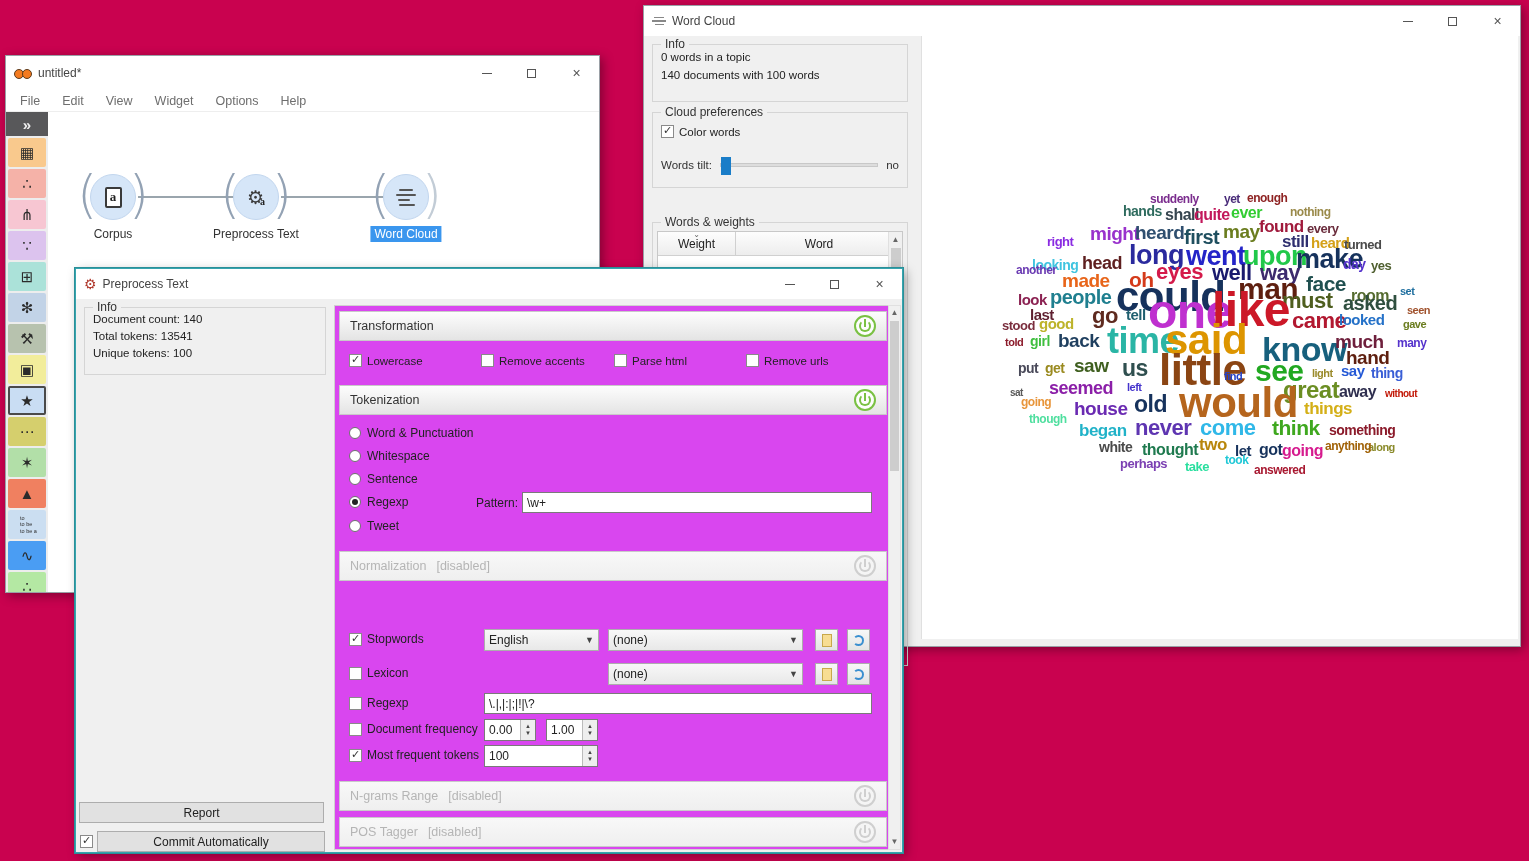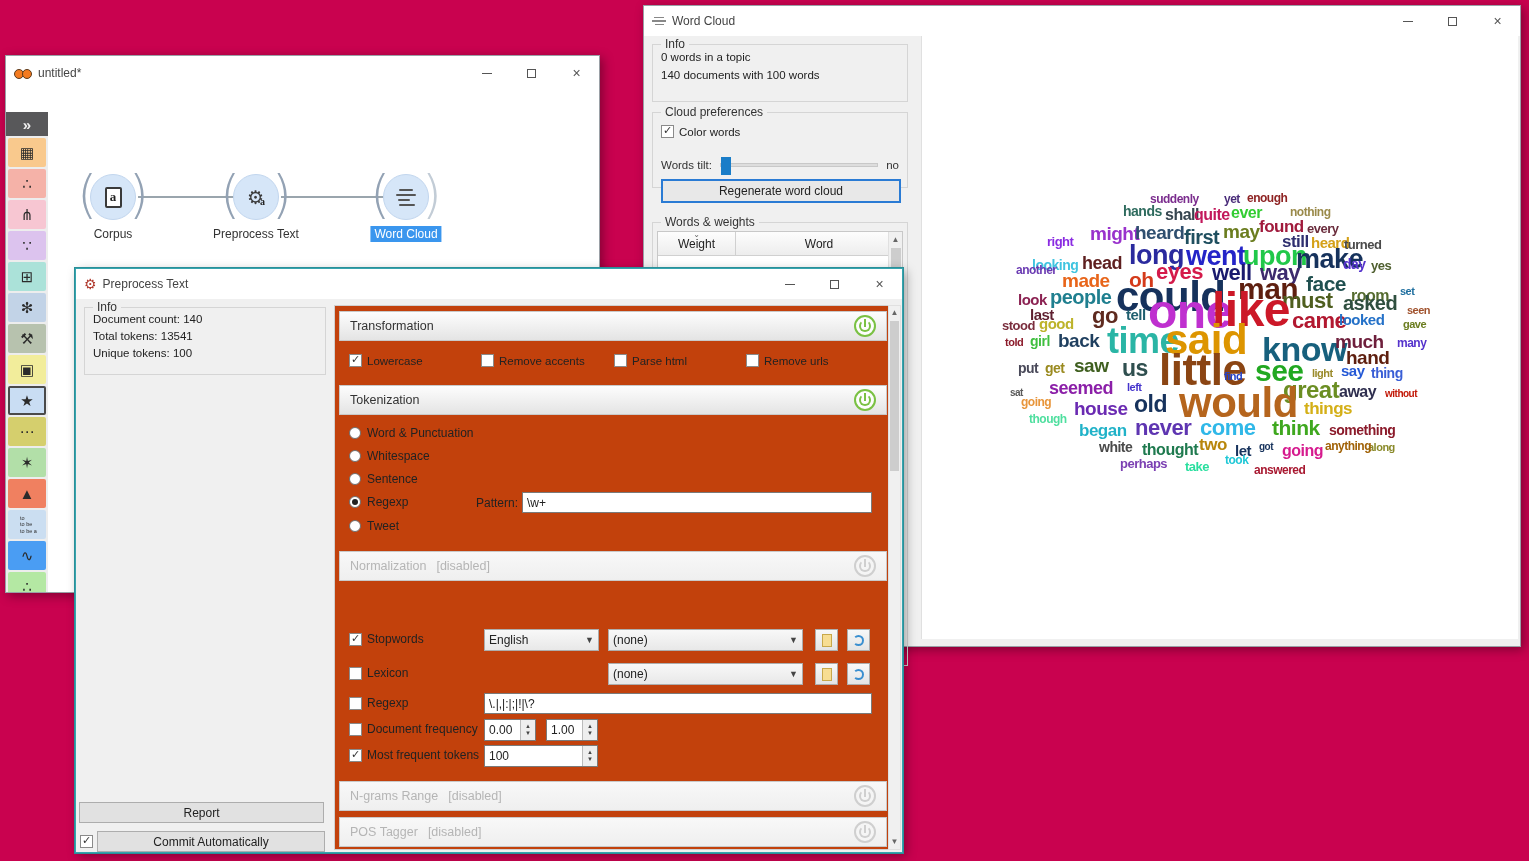--- a/index.html
+++ b/index.html
@@ -69,21 +69,21 @@
 
   
   #win-preprocess { left:75px; top:268px; width:828px; height:585px; border:1px solid #35a4ae; outline:1px solid #2b8f98; }
   #pp-titlebar .gear-logo { font-size:14px; color:#b03a2e; }
   #pp-info { left:8px; top:38px; width:242px; height:68px; }
   #pp-info .line { margin:5px 0 0 8px; font-size:11.5px; color:#222; }
   .btn { background:#e1e1e1; border:1px solid #adadad; display:flex; align-items:center; justify-content:center; font-size:12px; color:#222; }
   #btn-report { position:absolute; left:3px; top:533px; width:245px; height:21px; }
   #commit-row { position:absolute; left:4px; top:562px; display:flex; align-items:center; gap:4px; }
   #btn-commit { width:228px; height:21px; }
-  #pp-scroll { position:absolute; left:258px; top:36px; width:558px; height:545px; background:#c2410c; border:1px solid #d0d0d0; }
+  #pp-scroll { position:absolute; left:258px; top:36px; width:558px; height:545px; background:#d946ef; border:1px solid #d0d0d0; }
   #pp-scrollbar { position:absolute; right:1px; top:36px; width:13px; height:545px; background:#f0f0f0; border:1px solid #e0e0e0; }
   #pp-scrollbar .arr { font-size:8px; color:#666; text-align:center; height:14px; line-height:14px; }
   #pp-scrollbar .arr.bottom { position:absolute; bottom:0; left:0; right:0; }
   #pp-scrollbar .thumb { position:absolute; top:15px; left:1px; width:9px; height:150px; background:#cdcdcd; }
   .section-h { position:absolute; left:4px; right:4px; height:30px; background:linear-gradient(#fdfdfd,#e4e4e4); border:1px solid #c9c9c9; display:flex; align-items:center; padding:0 10px; font-size:12.5px; color:#333; }
   .section-h.disabled { background:linear-gradient(#f8f8f8,#efefef); color:#b5b5b5; }
   .section-h .suffix { margin-left:10px; color:#b5b5b5; }
   .pwr { margin-left:auto; width:22px; height:22px; border-radius:50%; border:2px solid #7ac143; position:relative; background:#fdfdfd; flex:none; }
   .pwr::before { content:""; position:absolute; left:50%; top:2px; width:2px; height:8px; background:#7ac143; transform:translateX(-50%); }
   .pwr::after { content:""; position:absolute; inset:3px; border-radius:50%; border:2px solid #7ac143; border-top-color:transparent; }
@@ -120,20 +120,28 @@
           <span class="ic-min"></span>
         </span>
       <span class="winbtn">
           <span class="ic-max"></span>
         </span>
       <span class="winbtn">
           <span class="ic-close">×</span>
         </span>
     </span>
   </div>
+  <div id="menu-bar">
+      <span class="menuitem">File</span>
+      <span class="menuitem">Edit</span>
+      <span class="menuitem">View</span>
+      <span class="menuitem">Widget</span>
+      <span class="menuitem">Options</span>
+      <span class="menuitem">Help</span>
+    </div>
   <div id="sidebar">
       <div class="side-icon first" style="background: rgb(88, 88, 90); color: rgb(240, 240, 240);">»</div>
       <div class="side-icon" style="background: rgb(249, 201, 141);">▦</div>
       <div class="side-icon" style="background: rgb(245, 178, 168);">∴</div>
       <div class="side-icon" style="background: rgb(247, 198, 210);">⋔</div>
       <div class="side-icon" style="background: rgb(220, 195, 238);">∵</div>
       <div class="side-icon" style="background: rgb(171, 226, 217);">⊞</div>
       <div class="side-icon" style="background: rgb(194, 211, 231);">✻</div>
       <div class="side-icon" style="background: rgb(183, 194, 174);">⚒</div>
       <div class="side-icon" style="background: rgb(242, 237, 155);">▣</div>
@@ -214,21 +222,20 @@
         <span class="cb on"></span>
         <span>Color words</span>
       </div>
       <div id="tilt-row">
         <span>Words tilt:</span>
         <span class="slider">
             <span class="handle"></span>
           </span>
         <span>no</span>
       </div>
-      <div id="btn-regenerate">Regenerate word cloud</div>
     </div>
 
     <div class="groupbox" id="wc-table-box">
       <span class="legend">Words &amp; weights</span>
       <div id="wc-table">
         <div class="th-row">
           <span class="th w1">
             <span class="sort-chevron">⌄</span>
             <span>Weight</span>
           </span>
@@ -331,21 +338,21 @@
       <span class="word" style="left: 107px; top: 377px; font-size: 12px; color: rgb(79, 223, 159);">though</span>
       <span class="word" style="left: 157px; top: 386px; font-size: 17px; color: rgb(32, 178, 200);">began</span>
       <span class="word" style="left: 213px; top: 381px; font-size: 22px; color: rgb(94, 53, 177);">never</span>
       <span class="word" style="left: 278px; top: 381px; font-size: 22px; color: rgb(48, 184, 232);">come</span>
       <span class="word" style="left: 350px; top: 381px; font-size: 21px; color: rgb(63, 168, 31);">think</span>
       <span class="word" style="left: 407px; top: 387px; font-size: 14px; color: rgb(139, 26, 42);">something</span>
       <span class="word" style="left: 177px; top: 404px; font-size: 14px; color: rgb(74, 74, 74);">white</span>
       <span class="word" style="left: 220px; top: 406px; font-size: 16px; color: rgb(31, 122, 79);">thought</span>
       <span class="word" style="left: 277px; top: 400px; font-size: 17px; color: rgb(184, 134, 11);">two</span>
       <span class="word" style="left: 313px; top: 407px; font-size: 15px; color: rgb(22, 50, 92);">let</span>
-      <span class="word" style="left: 337px; top: 406px; font-size: 10px; color: rgb(22, 50, 92);">got</span>
+      <span class="word" style="left: 337px; top: 406px; font-size: 16px; color: rgb(22, 50, 92);">got</span>
       <span class="word" style="left: 360px; top: 407px; font-size: 16px; color: rgb(214, 26, 142);">going</span>
       <span class="word" style="left: 403px; top: 404px; font-size: 12px; color: #a16207;">anything</span>
       <span class="word" style="left: 198px; top: 421px; font-size: 13px; color: rgb(123, 63, 178);">perhaps</span>
       <span class="word" style="left: 263px; top: 424px; font-size: 13px; color: rgb(42, 223, 159);">take</span>
       <span class="word" style="left: 303px; top: 418px; font-size: 12px; color: rgb(32, 200, 214);">took</span>
       <span class="word" style="left: 332px; top: 428px; font-size: 12px; color: rgb(168, 24, 48);">answered</span>
     </div>
 </div>
 
 <div class="window" id="win-preprocess">

